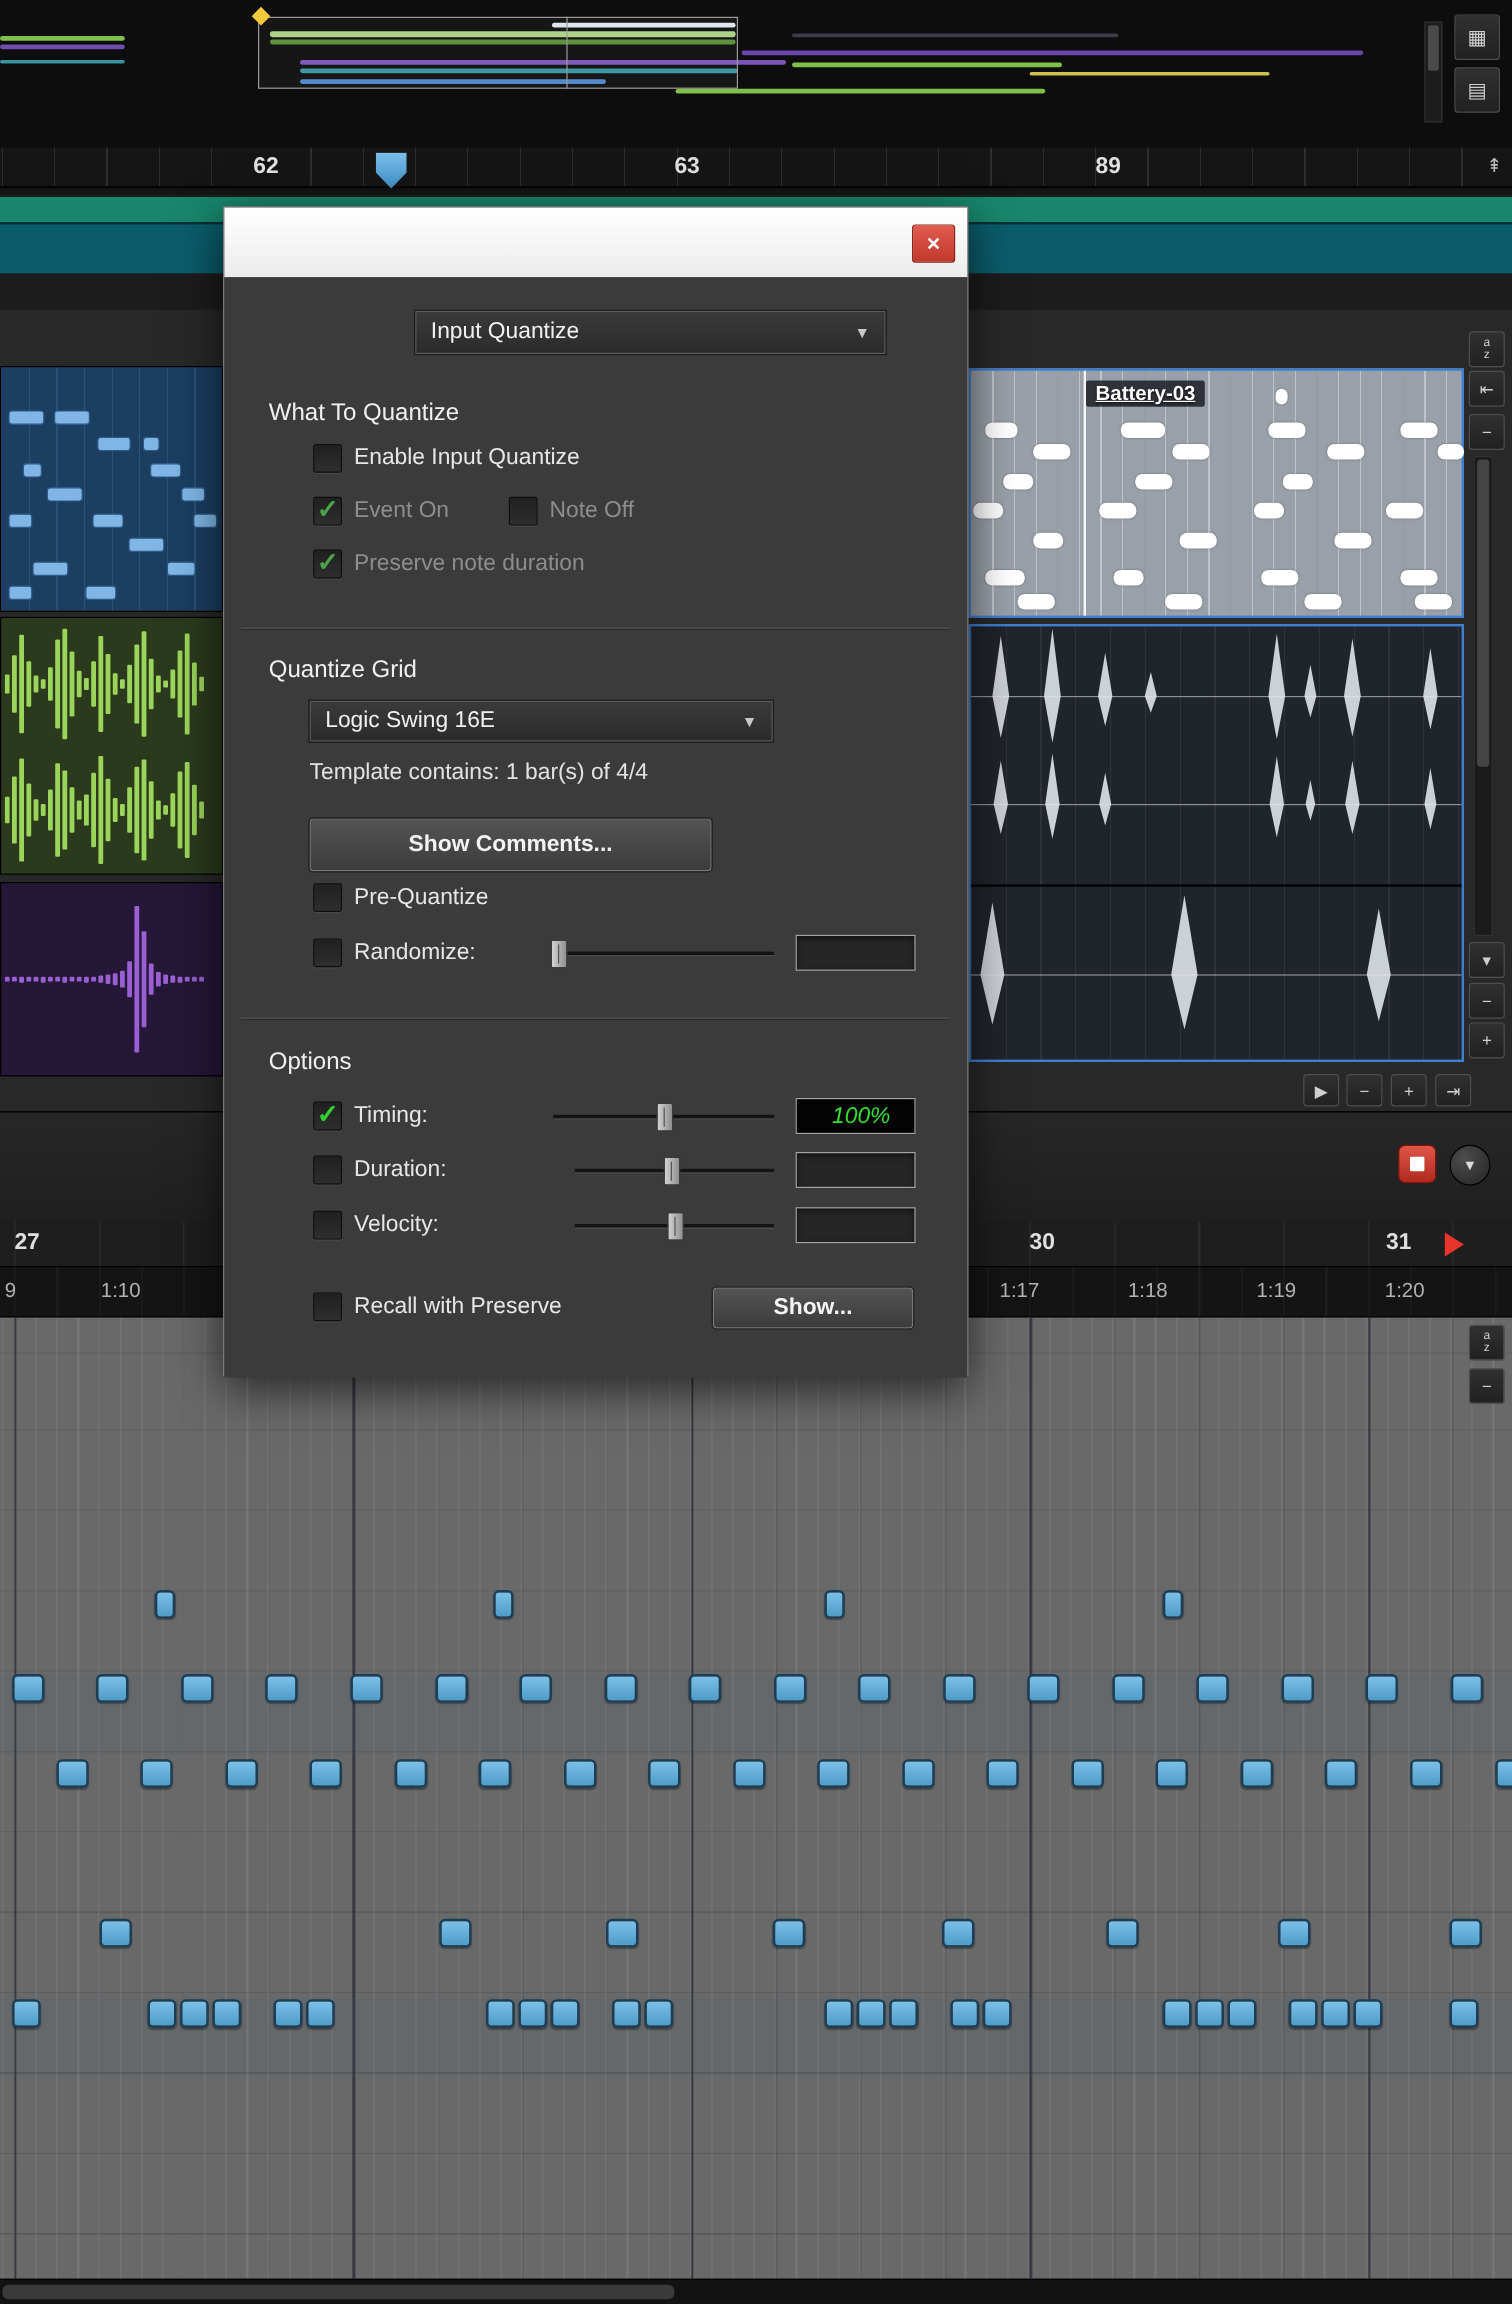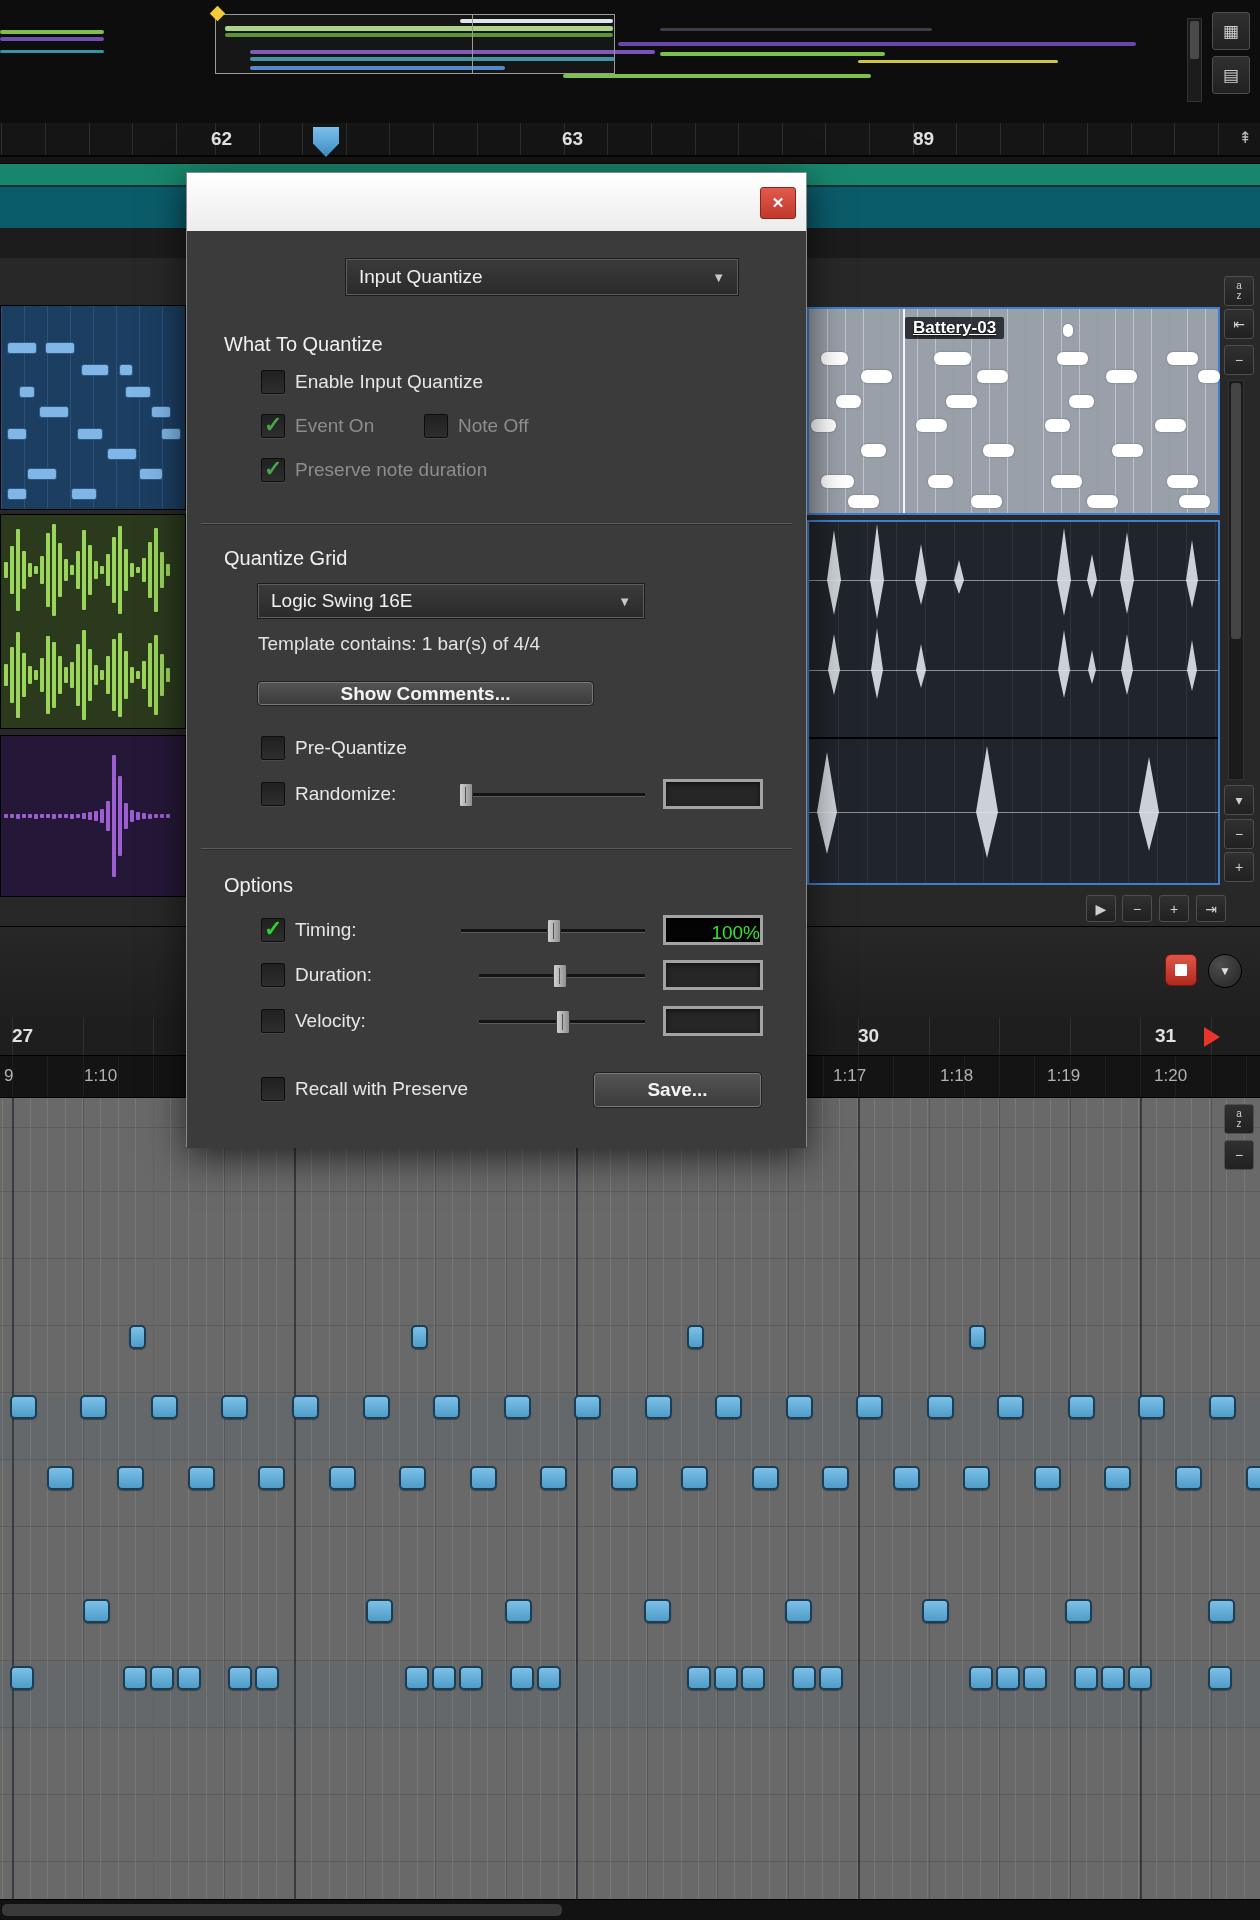--- a/index.html
+++ b/index.html
@@ -114,22 +114,22 @@
     box-shadow:0 1px 0 rgba(255,255,255,.07);border-radius:2px;position:relative;flex:none;}
   .cb .box.checked::after{content:"✓";position:absolute;left:2px;top:-3px;font-size:22px;font-weight:700;color:#2fd32f;}
   .cb .lbl{color:#e6e6e6;font-size:19px;white-space:nowrap;}
   .cb.dim .lbl{color:#8d8d8d;}
   .cb.dim .box.checked::after{color:#4aa34a;}
   .slider{height:26px;}
   .slider .track{position:absolute;left:0;right:0;top:12px;height:3px;background:#141414;border-bottom:1px solid #5a5a5a;}
   .slider .thumb{position:absolute;top:2px;width:12px;height:22px;background:linear-gradient(90deg,#d2d2d2,#8e8e8e);
     border:1px solid #3a3a3a;border-radius:2px;}
   .slider .thumb::after{content:"";position:absolute;left:5px;top:3px;bottom:3px;width:1px;background:#555;}
-  .val{background:#262626;border:3px solid #a3a3a3;box-shadow:inset 0 2px 5px rgba(0,0,0,.55);
-    color:#dddddd;font-size:19px;line-height:30px;text-align:right;padding-right:0;}
+  .val{background:#262626;border:1px solid #a3a3a3;box-shadow:inset 0 2px 5px rgba(0,0,0,.55);
+    color:#dddddd;font-size:19px;line-height:30px;text-align:right;padding-right:20px;font-style:italic;}
   .val.lit{background:#040404;color:#35e035;}
 </style>
 </head>
 <body>
 
 <div class="screen">
 
   <div class="navigator abs">
     <div class="abs" style="left:0;top:0;width:1180px;height:123px;">
         <div class="abs" style="left: 0px; top: 30px; width: 104px; height: 4px; background: rgb(126, 192, 74); border-radius: 2px;"></div>
@@ -491,21 +491,21 @@
 
       <div class="sect abs" style="left:37px;top:316px;">Quantize Grid</div>
 
       <div class="dd abs" style="left:71px;top:353px;width:386px;height:34px;">
         <span>Logic Swing 16E</span>
         <span class="dd-arrow">▼</span>
       </div>
 
       <div class="abs" style="left:71px;top:402px;color:#e2e2e2;font-size:19px;">Template contains: 1 bar(s) of 4/4</div>
 
-      <div class="pbtn abs" style="left:71px;top:451px;width:335px;height:23px;">Show Comments...</div>
+      <div class="pbtn abs" style="left:71px;top:451px;width:335px;height:44px;">Show Comments...</div>
 
       <label class="cb abs" style="left:74px;top:504px;">
         <span class="box"></span>
         <span class="lbl">Pre-Quantize</span>
       </label>
 
       <label class="cb abs" style="left:74px;top:550px;">
         <span class="box"></span>
         <span class="lbl">Randomize:</span>
       </label>
@@ -546,18 +546,18 @@
       <div class="slider abs" style="left:292px;top:777px;width:166px;">
         <div class="track"></div>
         <div class="thumb" style="left: calc(50% - 6px);"></div>
       </div>
       <div class="val abs" style="left:476px;top:775px;width:100px;height:30px;"></div>
 
       <label class="cb abs" style="left:74px;top:845px;">
         <span class="box"></span>
         <span class="lbl">Recall with Preserve</span>
       </label>
-      <div class="pbtn abs" style="left:407px;top:842px;width:167px;height:34px;">Save...</div>
+      <div class="pbtn abs" style="left:407px;top:842px;width:167px;height:34px;">Show...</div>
 
     </div>
   </div>
 
 </div>
 
 </body></html>

